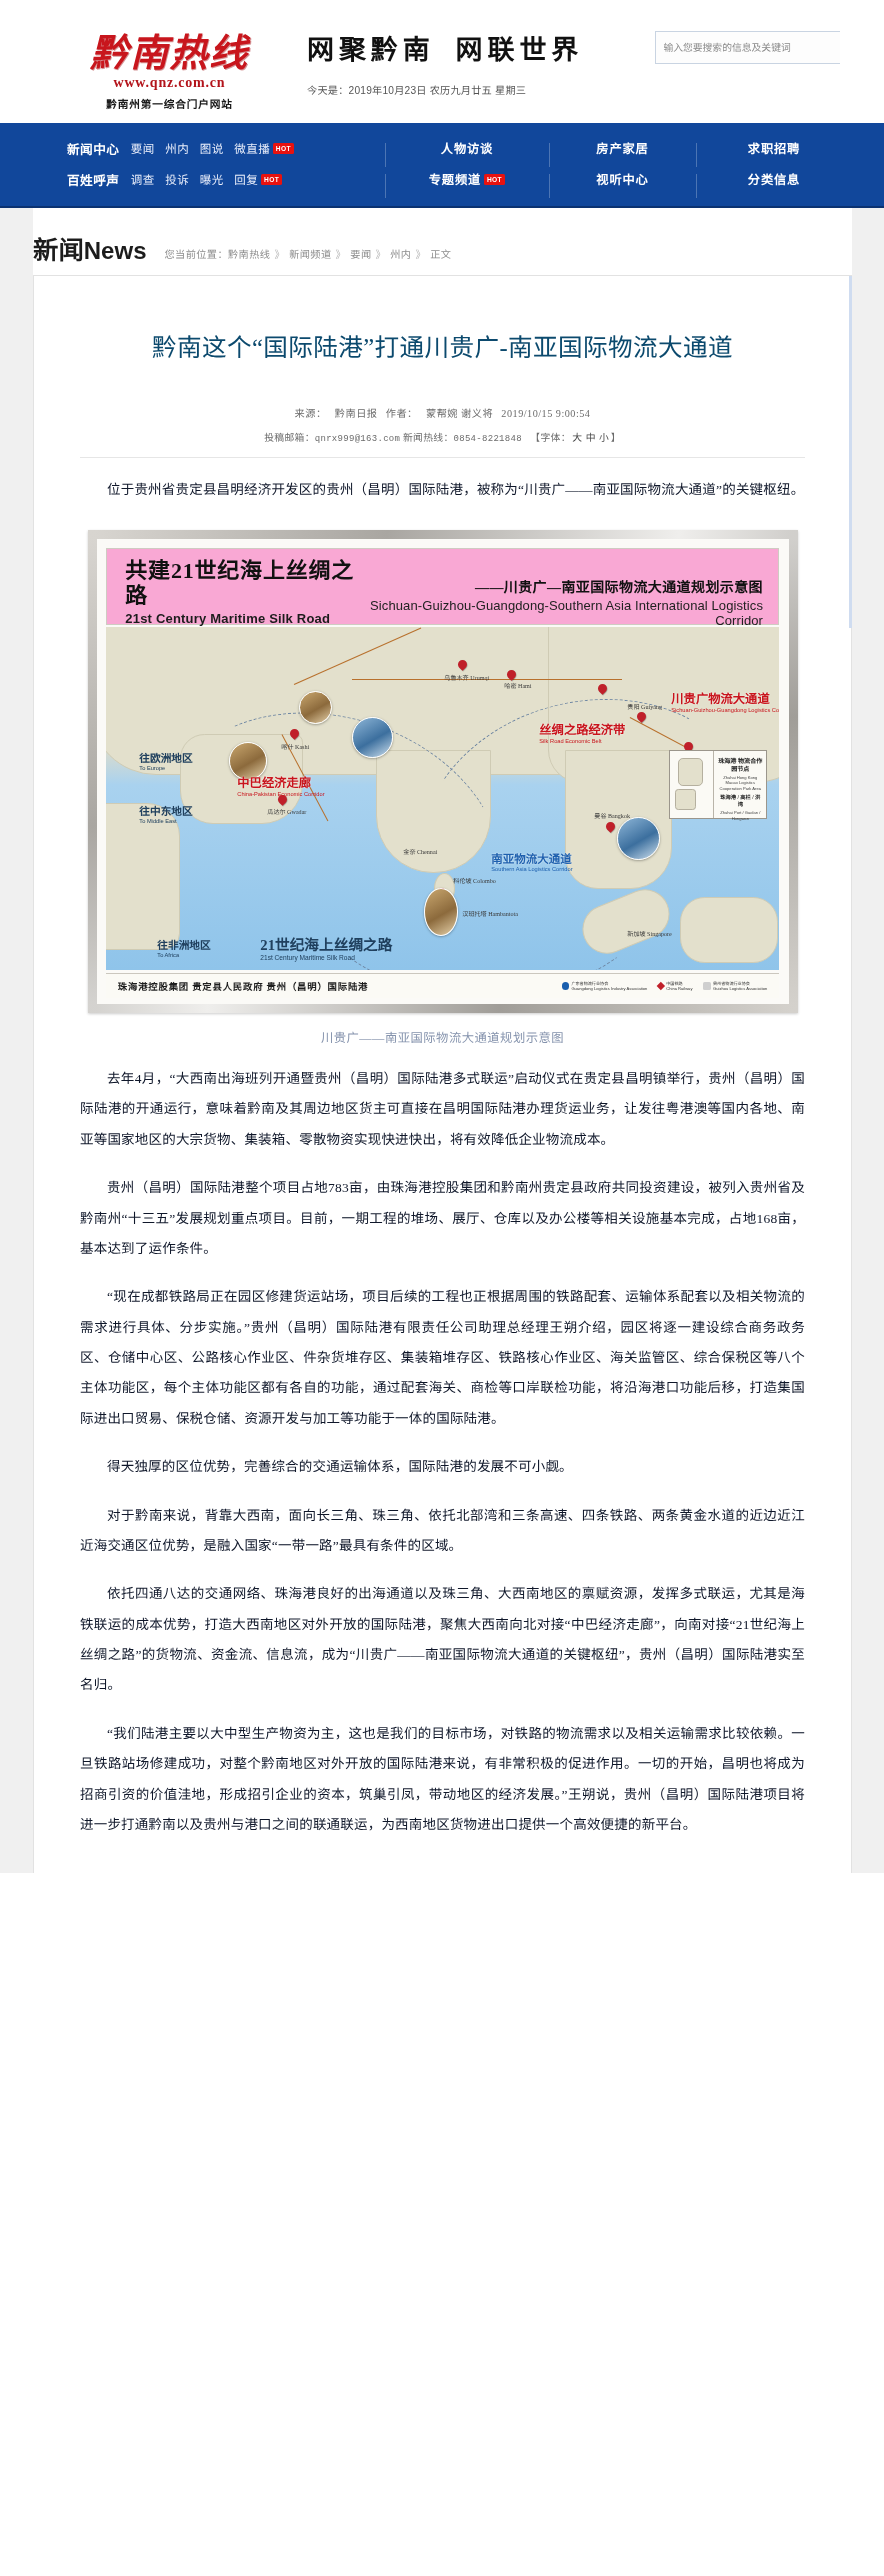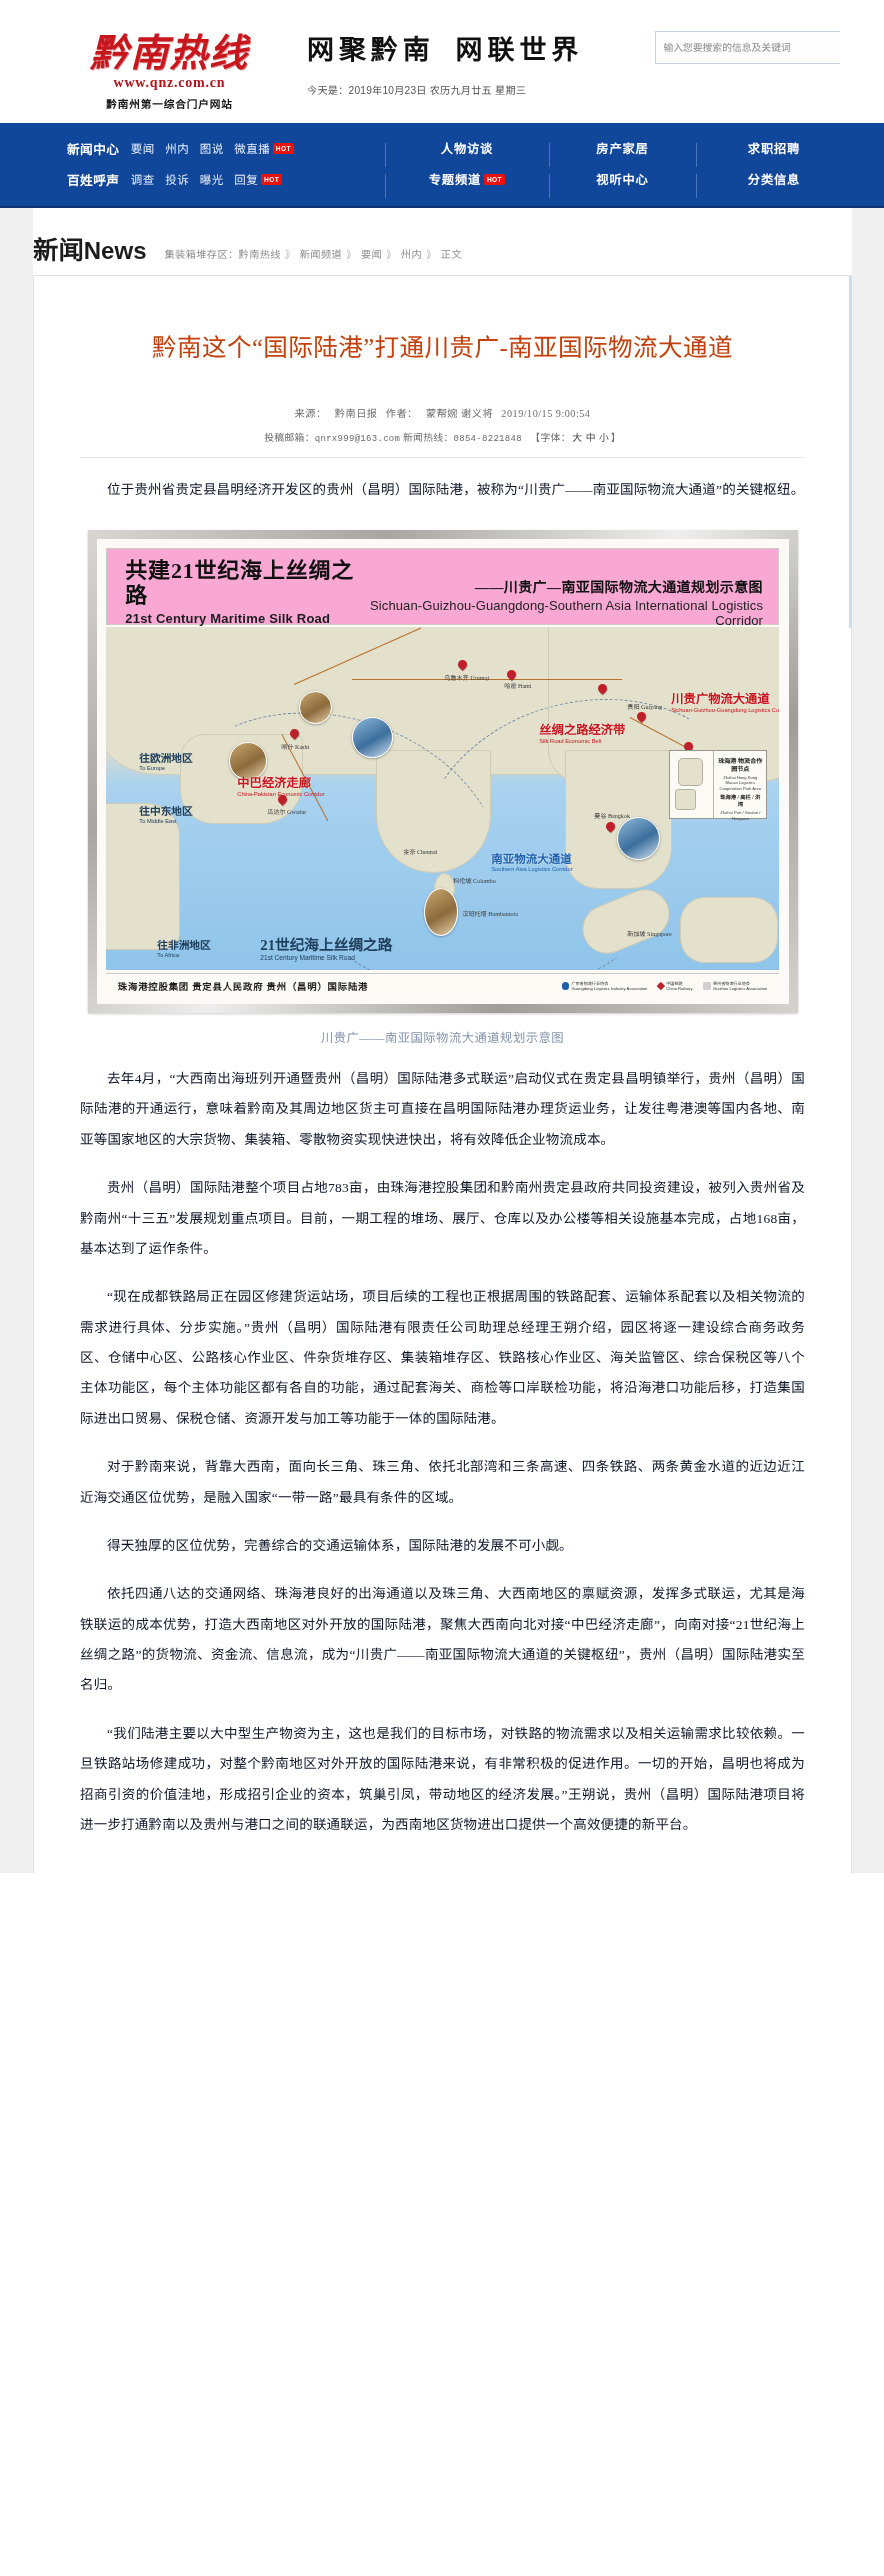--- a/index.html
+++ b/index.html
@@ -221,21 +221,21 @@
     border-bottom: none;
     padding: 0 0 33px 0;
     position: relative;
   }
   .article-inner { padding: 0 46px; }
 
   .article-title {
     font-family: "Liberation Serif", "DejaVu Serif", serif;
     font-size: 24.6px;
     font-weight: normal;
-    color: #c2410c;
+    color: #0c4a6e;
     text-align: center;
     line-height: 1.5;
     padding: 38px 16.4px 6.6px 16.4px;
     letter-spacing: 0.4px;
   }
   .meta-line {
     text-align: center;
     font-size: 10.2px;
     color: #6b6b6b;
     font-family: "Liberation Serif", "DejaVu Serif", serif;
@@ -495,21 +495,21 @@
     </div>
 
   </div>
 </div>
 
 <div class="page-bg">
 
   <div class="section-head">
     <div class="section-title"><span>新闻</span><span class="en">News</span></div>
     <div class="breadcrumb">
-      <span>集装箱堆存区：</span><span>黔南热线</span><span class="sep">》</span><span>新闻频道</span><span class="sep">》</span><span>要闻</span><span class="sep">》</span><span>州内</span><span class="sep">》</span><span>正文</span>
+      <span>您当前位置：</span><span>黔南热线</span><span class="sep">》</span><span>新闻频道</span><span class="sep">》</span><span>要闻</span><span class="sep">》</span><span>州内</span><span class="sep">》</span><span>正文</span>
     </div>
   </div>
 
   <div class="article-card">
     <div class="edge-strip"></div>
     <div class="article-inner">
 
       <h1 class="article-title">黔南这个“国际陆港”打通川贵广-南亚国际物流大通道</h1>
 
       <div class="meta-line">
@@ -655,22 +655,22 @@
             </div>
           </div>
 
         </div>
         <div class="fig-caption">川贵广——南亚国际物流大通道规划示意图</div>
       </div>
 
       <p class="para">去年4月，“大西南出海班列开通暨贵州（昌明）国际陆港多式联运”启动仪式在贵定县昌明镇举行，贵州（昌明）国际陆港的开通运行，意味着黔南及其周边地区货主可直接在昌明国际陆港办理货运业务，让发往粤港澳等国内各地、南亚等国家地区的大宗货物、集装箱、零散物资实现快进快出，将有效降低企业物流成本。</p>
       <p class="para">贵州（昌明）国际陆港整个项目占地783亩，由珠海港控股集团和黔南州贵定县政府共同投资建设，被列入贵州省及黔南州“十三五”发展规划重点项目。目前，一期工程的堆场、展厅、仓库以及办公楼等相关设施基本完成，占地168亩，基本达到了运作条件。</p>
       <p class="para">“现在成都铁路局正在园区修建货运站场，项目后续的工程也正根据周围的铁路配套、运输体系配套以及相关物流的需求进行具体、分步实施。”贵州（昌明）国际陆港有限责任公司助理总经理王朔介绍，园区将逐一建设综合商务政务区、仓储中心区、公路核心作业区、件杂货堆存区、集装箱堆存区、铁路核心作业区、海关监管区、综合保税区等八个主体功能区，每个主体功能区都有各自的功能，通过配套海关、商检等口岸联检功能，将沿海港口功能后移，打造集国际进出口贸易、保税仓储、资源开发与加工等功能于一体的国际陆港。</p>
+      <p class="para">得天独厚的区位优势，完善综合的交通运输体系，国际陆港的发展不可小觑。</p>
       <p class="para">对于黔南来说，背靠大西南，面向长三角、珠三角、依托北部湾和三条高速、四条铁路、两条黄金水道的近边近江近海交通区位优势，是融入国家“一带一路”最具有条件的区域。</p>
-      <p class="para">得天独厚的区位优势，完善综合的交通运输体系，国际陆港的发展不可小觑。</p>
       <p class="para">依托四通八达的交通网络、珠海港良好的出海通道以及珠三角、大西南地区的禀赋资源，发挥多式联运，尤其是海铁联运的成本优势，打造大西南地区对外开放的国际陆港，聚焦大西南向北对接“中巴经济走廊”，向南对接“21世纪海上丝绸之路”的货物流、资金流、信息流，成为“川贵广——南亚国际物流大通道的关键枢纽”，贵州（昌明）国际陆港实至名归。</p>
       <p class="para">“我们陆港主要以大中型生产物资为主，这也是我们的目标市场，对铁路的物流需求以及相关运输需求比较依赖。一旦铁路站场修建成功，对整个黔南地区对外开放的国际陆港来说，有非常积极的促进作用。一切的开始，昌明也将成为招商引资的价值洼地，形成招引企业的资本，筑巢引凤，带动地区的经济发展。”王朔说，贵州（昌明）国际陆港项目将进一步打通黔南以及贵州与港口之间的联通联运，为西南地区货物进出口提供一个高效便捷的新平台。</p>
 
     </div>
   </div>
 
 </div>
 
 
 </body></html>

